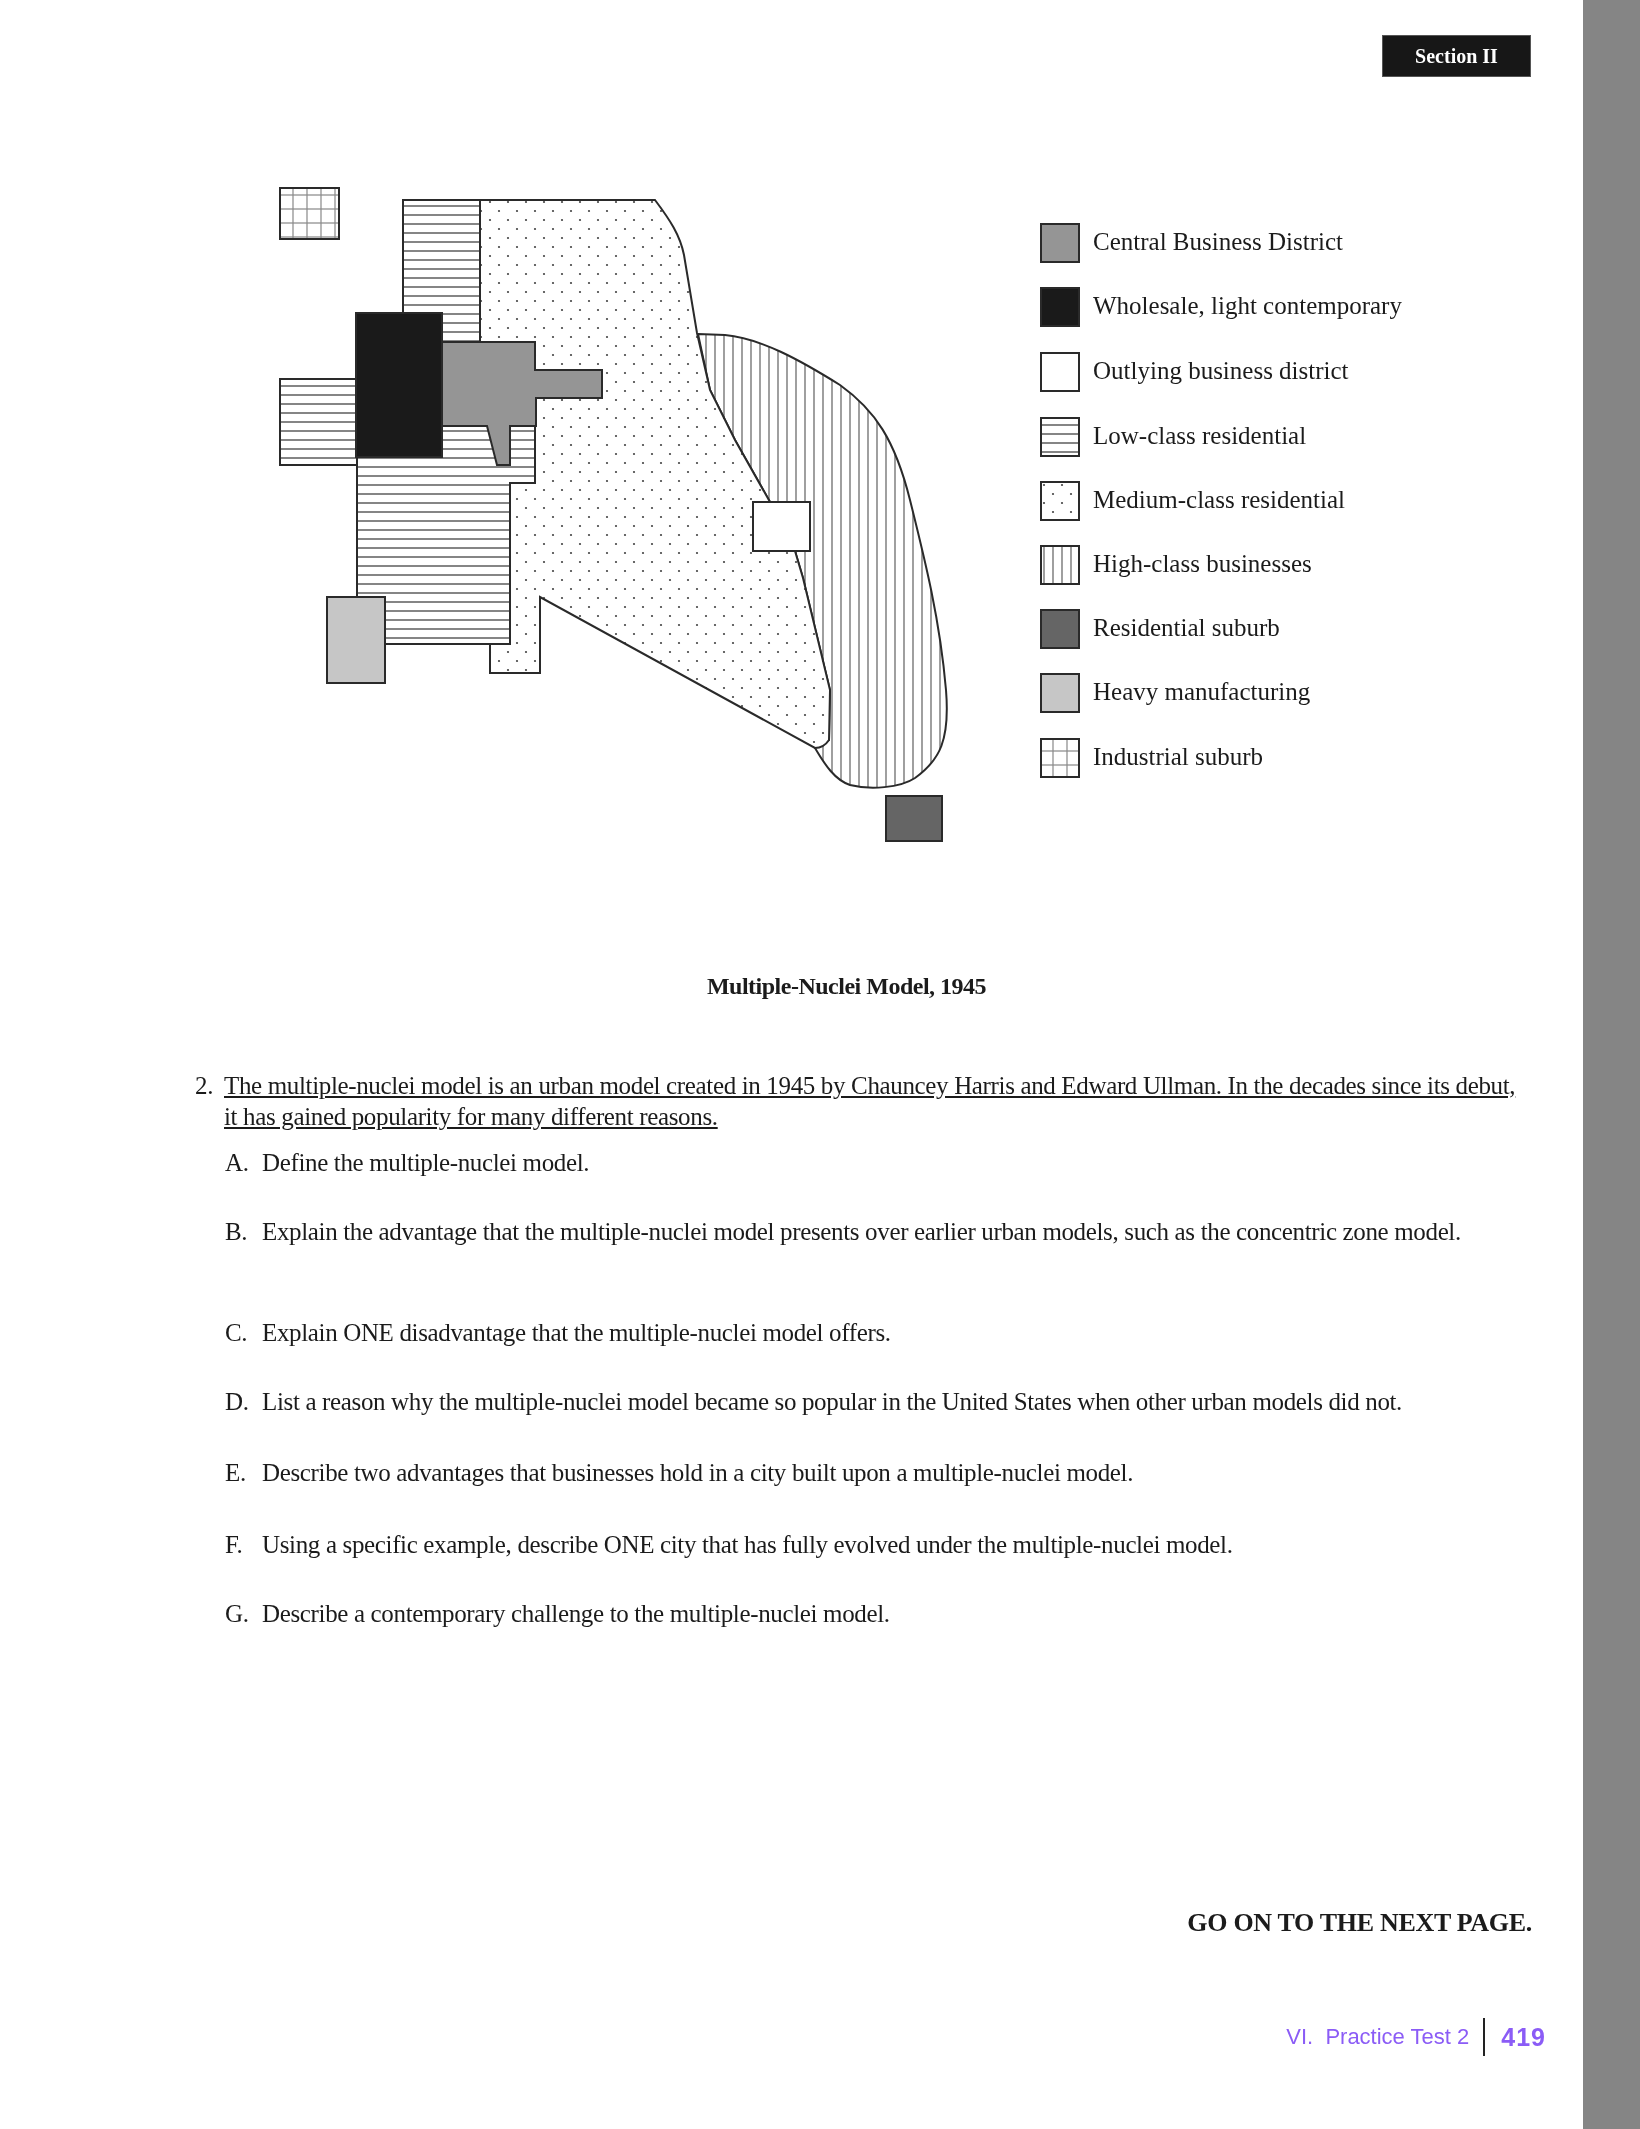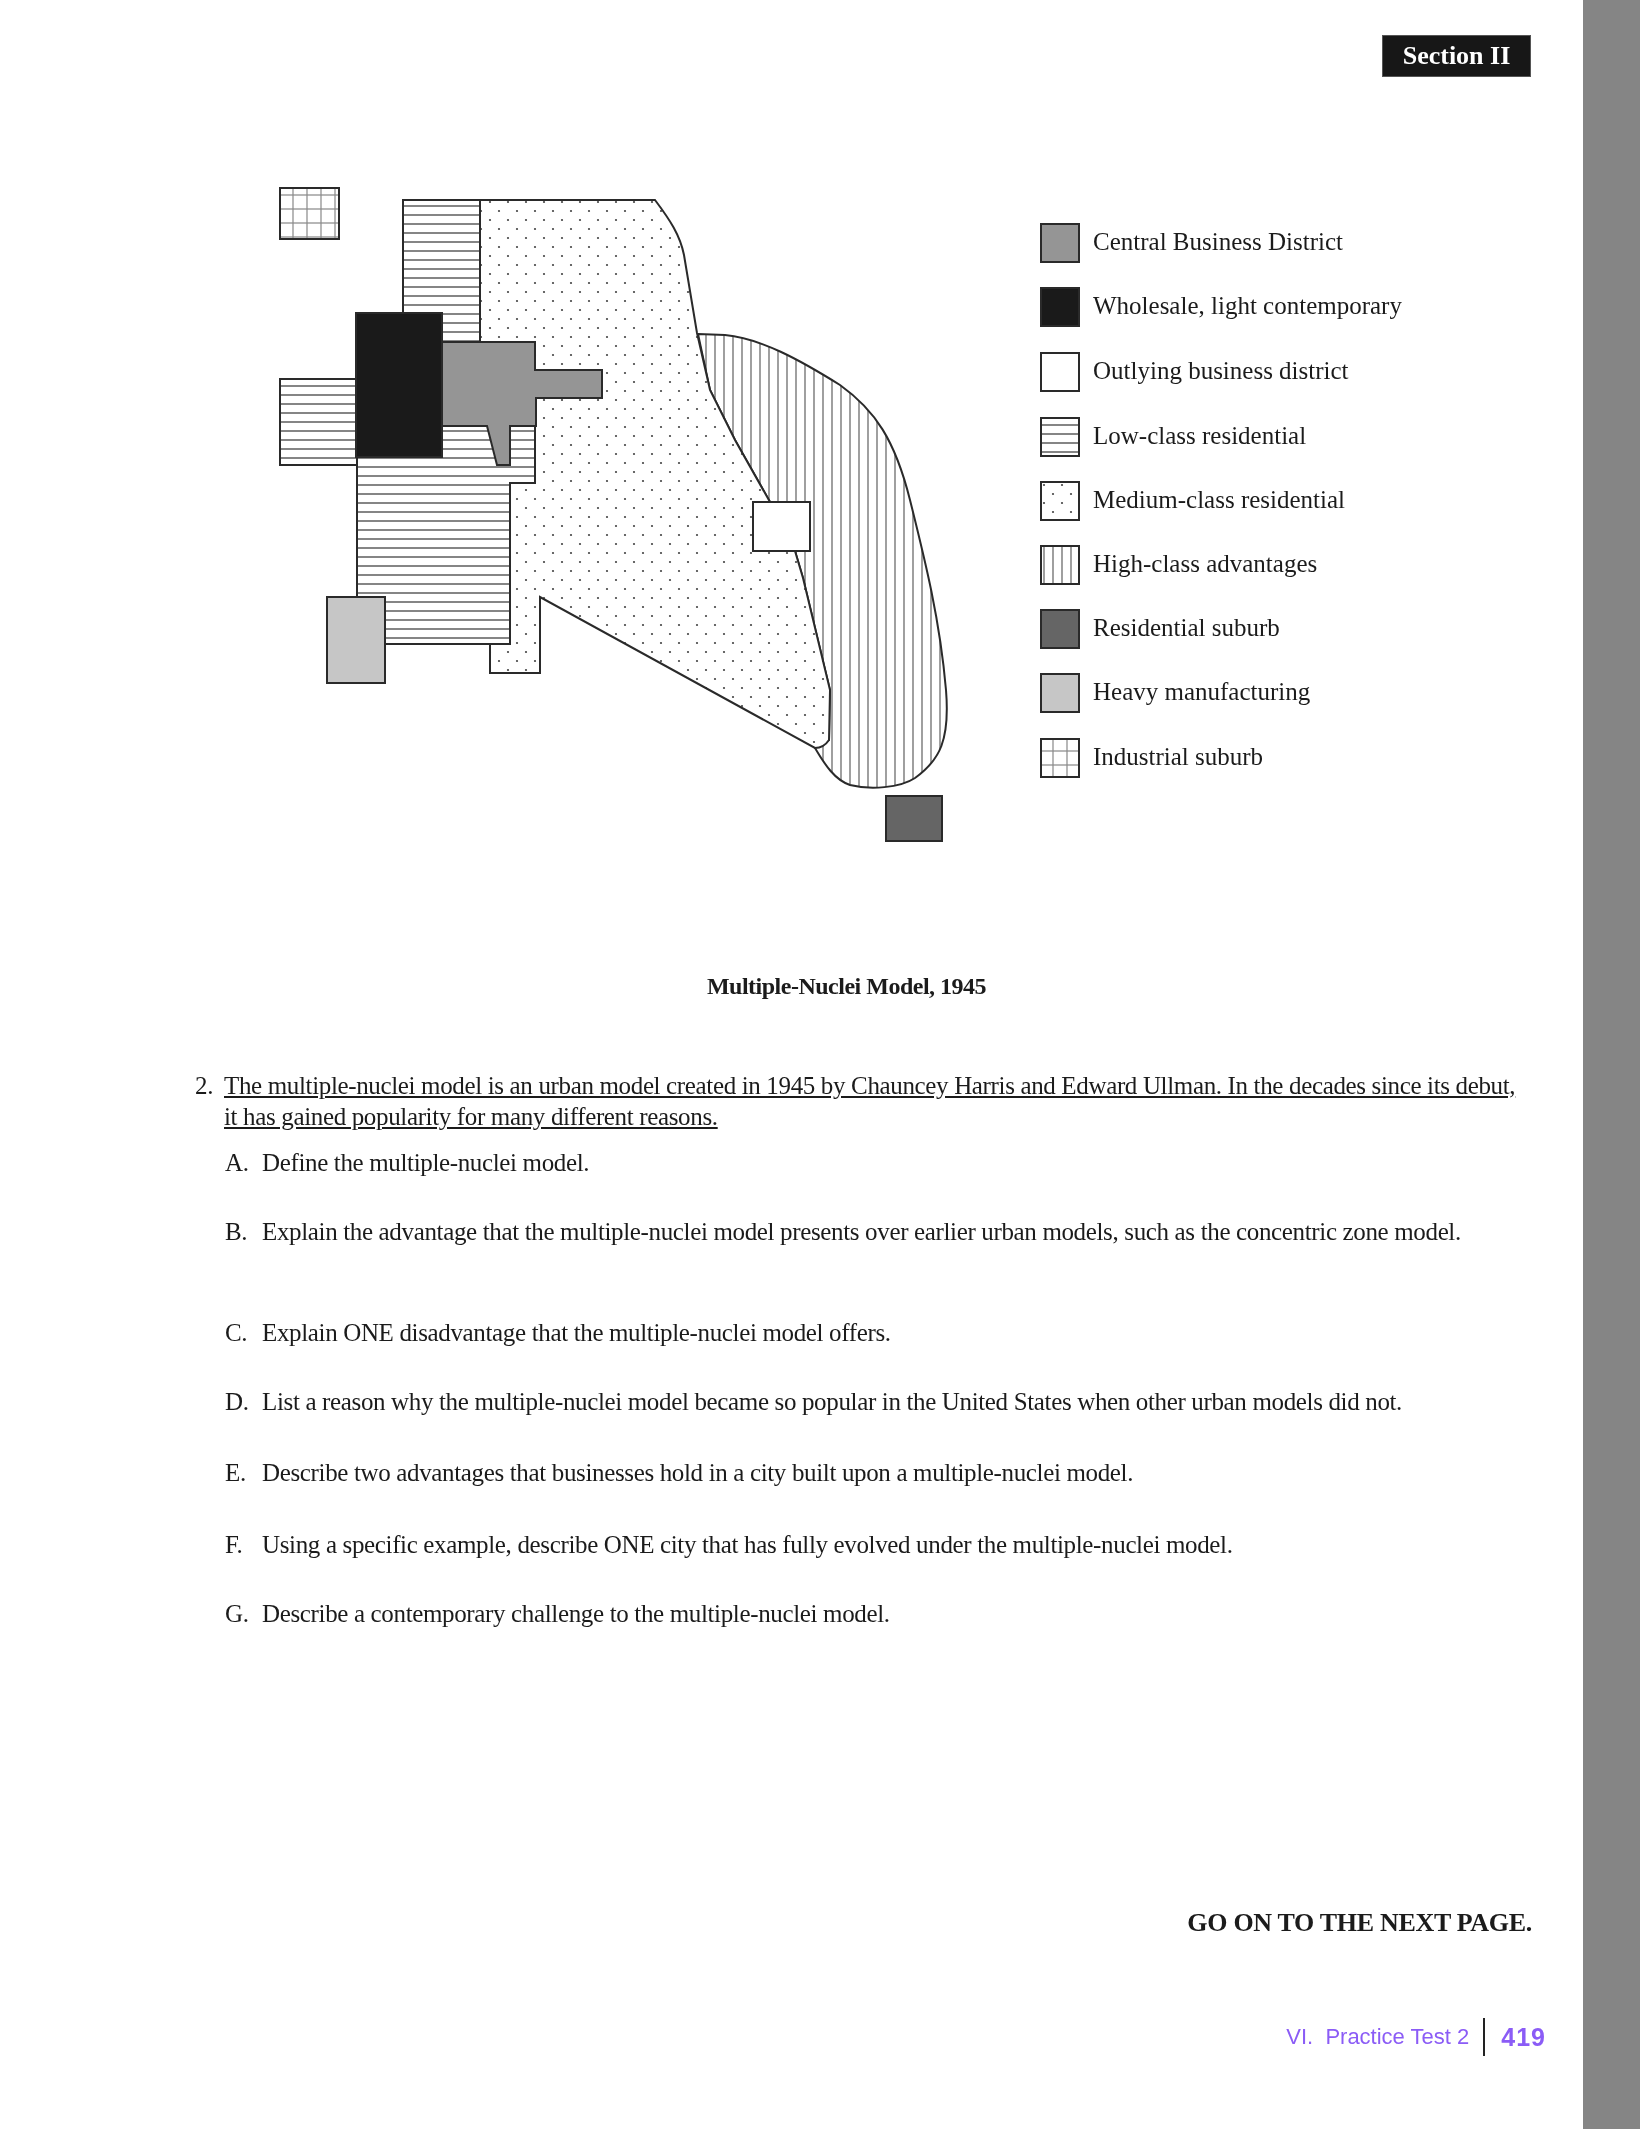--- a/index.html
+++ b/index.html
@@ -1,20 +1,20 @@
 <!DOCTYPE html>
 <html><head>
 <meta charset="utf-8">
 <style>
   html, body { margin: 0; padding: 0; }
   body { width: 1640px; height: 2129px; position: relative; background: #ffffff; overflow: hidden;
          font-family: "Liberation Serif", serif; color: #1b1b1b; }
   .side-bar { position: absolute; left: 1583px; top: 0; width: 57px; height: 2129px; background: #858585; }
   .section-box { position: absolute; left: 1382px; top: 35px; width: 149px; height: 42px; background: #171717;
-                 color: #fff; font-family: "Liberation Serif", serif; font-weight: bold; font-size: 26px;
+                 color: #fff; font-family: "Liberation Serif", serif; font-weight: bold; font-size: 20px;
                  display: flex; align-items: center; justify-content: center; box-sizing: border-box; border: 1px solid #555; }
   .map { position: absolute; left: 0; top: 0; }
   .legend { position: absolute; left: 1040px; top: 223px; }
   .legend-item { position: absolute; left: 0; height: 42px; width: 420px; }
   .swatch { position: absolute; left: 0; top: 0; width: 40px; height: 40px; }
   .legend-label { position: absolute; left: 53px; top: 5px; font-size: 25px; white-space: nowrap; }
   .fig-title { position: absolute; left: 0; width: 1693px; top: 973px; text-align: center; font-weight: bold; font-size: 24px; letter-spacing: -0.5px; }
   .question { position: absolute; left: 195px; top: 1070px; width: 1330px; font-size: 25px; line-height: 31px; letter-spacing: -0.35px; }
   .q-num { position: absolute; left: 0; top: 0; }
   .q-text { margin-left: 29px; text-decoration: underline; }
@@ -107,21 +107,21 @@
   <div class="legend-item" style="top:258px">
     <svg class="swatch">
         <rect x="1" y="1" width="38" height="38" fill="url(#p-med)" stroke="#2a2a2a" stroke-width="2"></rect>
       </svg>
     <span class="legend-label">Medium-class residential</span>
   </div>
   <div class="legend-item" style="top:322px">
     <svg class="swatch">
         <rect x="1" y="1" width="38" height="38" fill="url(#p-high)" stroke="#2a2a2a" stroke-width="2"></rect>
       </svg>
-    <span class="legend-label">High-class advantages</span>
+    <span class="legend-label">High-class businesses</span>
   </div>
   <div class="legend-item" style="top:386px">
     <svg class="swatch">
         <rect x="1" y="1" width="38" height="38" fill="#656565" stroke="#2a2a2a" stroke-width="2"></rect>
       </svg>
     <span class="legend-label">Residential suburb</span>
   </div>
   <div class="legend-item" style="top:450px">
     <svg class="swatch">
         <rect x="1" y="1" width="38" height="38" fill="#c6c6c6" stroke="#2a2a2a" stroke-width="2"></rect>

